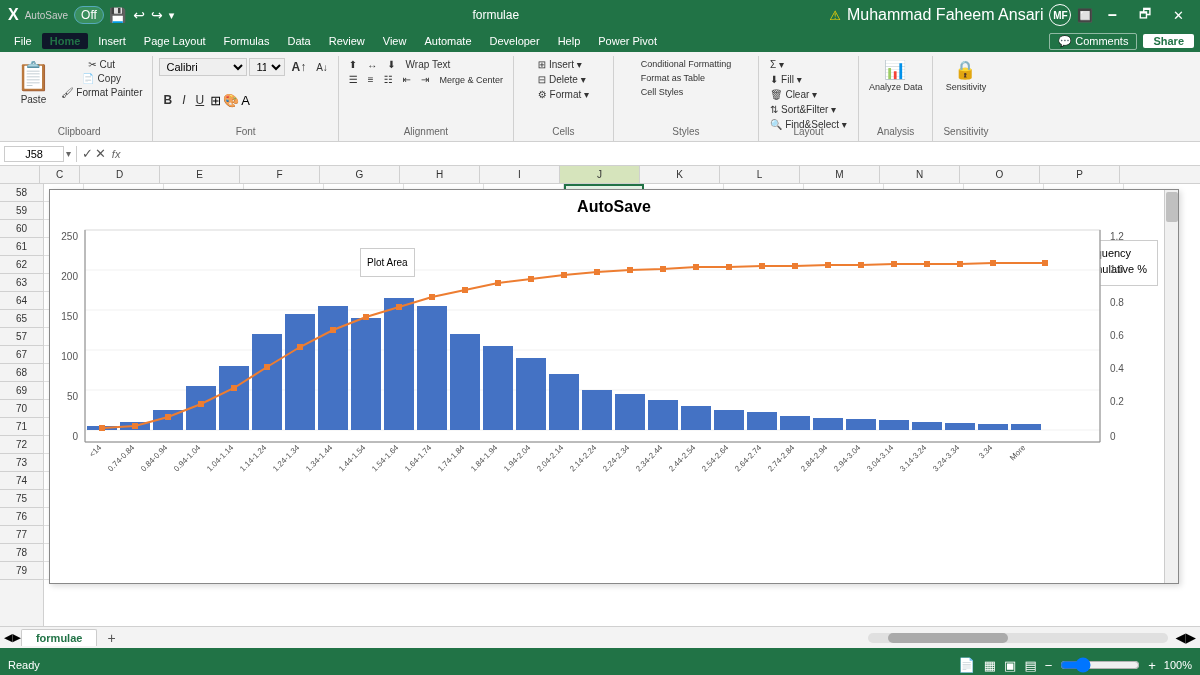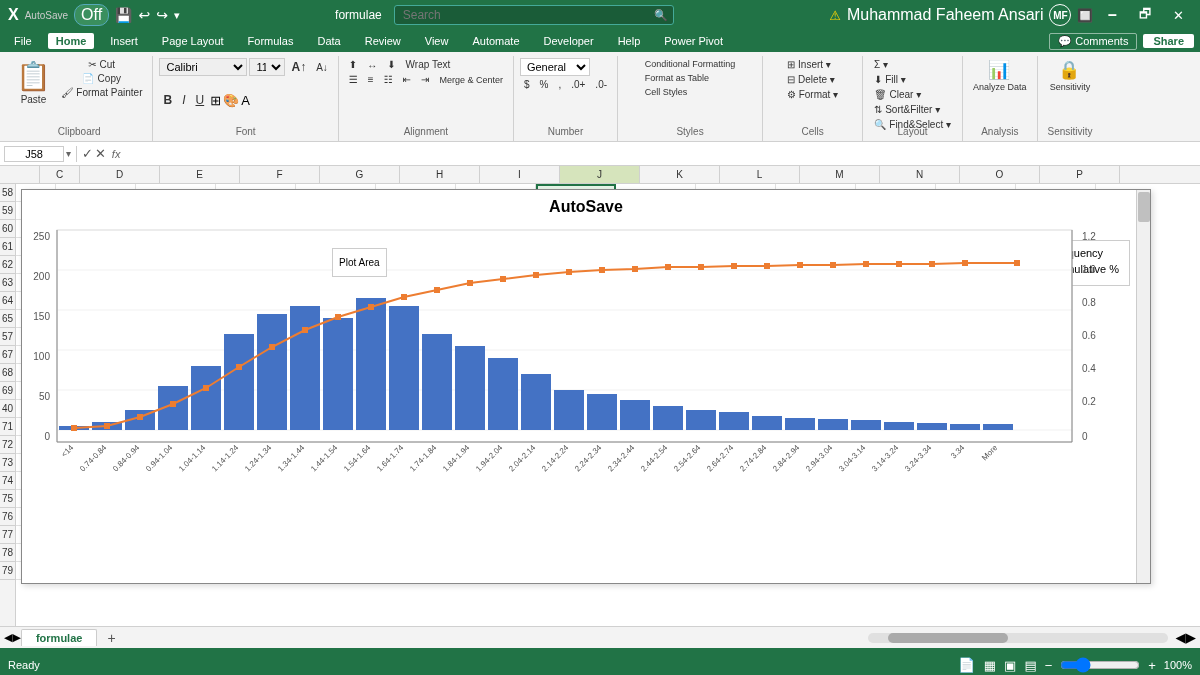--- a/index.html
+++ b/index.html
@@ -12,43 +12,43 @@
       display: flex;
       align-items: center;
       justify-content: space-between;
       padding: 0 8px;
       color: white;
     }
     .title-bar-left { display: flex; align-items: center; gap: 6px; font-size: 11px; }
     .title-bar-center { display: flex; align-items: center; gap: 0; flex: 1; justify-content: center; }
     .title-bar-right { display: flex; align-items: center; gap: 6px; }
     .autosave-label { font-size: 10px; color: #ccc; }
-    .autosave-toggle { background: #3a8f5e; border: 1px solid #5ab; border-radius: 10px; padding: 1px 6px; font-size: 16px; color: white; }
+    .autosave-toggle { background: #3a8f5e; border: 1px solid #5ab; border-radius: 10px; padding: 1px 6px; font-size: 12px; color: white; }
     .search-bar {
       background: #1a5c38;
       border: 1px solid #4a9; border-radius: 3px;
       padding: 2px 24px 2px 8px;
       color: white; font-size: 12px;
       width: 280px; position: relative;
     }
     .search-wrapper { position: relative; display: flex; align-items: center; }
     .search-icon-tb { position: absolute; right: 6px; color: #aed; font-size: 11px; }
     .title-btn { background: transparent; border: none; color: white; padding: 2px 8px; cursor: pointer; font-size: 13px; }
 
     
     .menu-bar {
       height: 22px;
       background: #217346;
       display: flex;
       align-items: center;
       padding: 0 6px;
-      gap: 8px;
+      gap: 2px;
     }
     .menu-item { color: white; padding: 2px 8px; font-size: 11px; cursor: pointer; border-radius: 2px; }
-    .menu-item.active-tab { background: #ffffff; color: #217346; font-weight: 600; }
+    .menu-item.active-tab { background: #0f172a; color: #217346; font-weight: 600; }
     .menu-right { margin-left: auto; display: flex; gap: 6px; align-items: center; }
     .comments-btn { background: transparent; border: 1px solid rgba(255,255,255,0.5); color: white; padding: 1px 8px; font-size: 11px; border-radius: 2px; cursor: pointer; }
     .share-btn { background: white; border: none; color: #217346; padding: 1px 10px; font-size: 11px; border-radius: 2px; cursor: pointer; font-weight: 600; }
 
     
     .ribbon {
       height: 90px;
       background: #f3f3f3;
       border-bottom: 1px solid #d0d0d0;
       display: flex;
@@ -112,21 +112,21 @@
       display: flex;
       background: #f3f3f3;
       border-bottom: 1px solid #d0d0d0;
       height: 18px;
       flex-shrink: 0;
     }
     .col-header-spacer { width: 40px; border-right: 1px solid #d0d0d0; flex-shrink: 0; }
     .col-header { text-align: center; font-size: 10px; color: #333; border-right: 1px solid #d0d0d0; display: flex; align-items: center; justify-content: center; flex-shrink: 0; }
 
     .sheet-content { display: flex; flex: 1; overflow: hidden; }
-    .row-headers { width: 16px; background: #f3f3f3; border-right: 1px solid #d0d0d0; flex-shrink: 0; }
+    .row-headers { width: 44px; background: #f3f3f3; border-right: 1px solid #d0d0d0; flex-shrink: 0; }
     .row-header { height: 18px; border-bottom: 1px solid #d0d0d0; display: flex; align-items: center; justify-content: center; font-size: 10px; color: #333; }
 
     .cells-area { flex: 1; overflow: hidden; position: relative; }
     .cell-row { display: flex; height: 18px; }
     .cell { border-right: 1px solid #e0e0e0; border-bottom: 1px solid #e0e0e0; height: 18px; display: flex; align-items: center; padding: 0 2px; font-size: 11px; flex-shrink: 0; overflow: hidden; white-space: nowrap; }
     .cell.selected { background: #e8f5e9; border: 1px solid #217346; }
     .legend-item { display: flex; align-items: center; gap: 6px; margin-bottom: 4px; }
     .legend-color { width: 18px; height: 12px; }
 
     
@@ -180,24 +180,20 @@
     <span style="font-size:16px;font-weight:bold;color:white;">X</span>
     <span class="autosave-label">AutoSave</span>
     <span class="autosave-toggle">Off</span>
     <span style="font-size:14px;">💾</span>
     <span style="font-size:14px;">↩</span>
     <span style="font-size:14px;">↪</span>
     <span style="font-size:11px;">▾</span>
   </div>
   <div class="title-bar-center">
     <span style="color:white;font-size:12px;margin-right:12px;">formulae</span>
-    <div class="search-wrapper">
-      <input class="search-bar" style="color: white;" placeholder="Search">
-      <span class="search-icon-tb">🔍</span>
-    </div>
   </div>
   <div class="title-bar-right">
     <span style="color:#ffd700;font-size:13px;">⚠</span>
     <span style="color:white;font-size:16px;text-align:right;">Muhammad Faheem Ansari</span>
     <span style="background:#217346;border:1px solid white;border-radius:50%;width:22px;height:22px;display:flex;align-items:center;justify-content:center;font-size:10px;color:white;font-weight:bold;">MF</span>
     <span style="font-size:13px;color:white;">🔲</span>
     <button class="title-btn">🗕</button>
     <button class="title-btn">🗗</button>
     <button class="title-btn close">✕</button>
   </div>
@@ -272,52 +268,37 @@
         <button class="small-btn">≡</button>
         <button class="small-btn">☷</button>
         <button class="small-btn">⇤</button>
         <button class="small-btn">⇥</button>
         <button class="small-btn" style="font-size:9px;white-space:nowrap;">Merge &amp; Center</button>
       </div>
     </div>
     <span class="ribbon-group-label">Alignment</span>
   </div>
 
-  <div class="ribbon-group" style="min-width:90px;">
-    <div class="ribbon-group-content" style="flex-direction:column;gap:2px;">
-      <select class="number-format-select">
-        <option>General</option>
-      </select>
-      <div class="ribbon-row">
-        <button class="small-btn">$</button>
-        <button class="small-btn">%</button>
-        <button class="small-btn">,</button>
-        <button class="small-btn">.0+</button>
-        <button class="small-btn">.0-</button>
-      </div>
-    </div>
-    <span class="ribbon-group-label">Number</span>
+
+  <div class="ribbon-group" style="min-width:100px;">
+    <div class="ribbon-group-content" style="flex-direction:column;gap:2px;align-items:flex-start;">
+      <button class="small-btn">⊞ Insert ▾</button>
+      <button class="small-btn">⊟ Delete ▾</button>
+      <button class="small-btn">⚙ Format ▾</button>
+    </div>
+    <span class="ribbon-group-label">Cells</span>
   </div>
 
   <div class="ribbon-group" style="min-width:145px;">
     <div class="ribbon-group-content" style="flex-direction:column;gap:2px;align-items:flex-start;">
       <button class="small-btn" style="white-space:nowrap;font-size:9px;">Conditional Formatting</button>
       <button class="small-btn" style="white-space:nowrap;font-size:9px;">Format as Table</button>
       <button class="small-btn" style="white-space:nowrap;font-size:9px;">Cell Styles</button>
     </div>
     <span class="ribbon-group-label">Styles</span>
-  </div>
-
-  <div class="ribbon-group" style="min-width:100px;">
-    <div class="ribbon-group-content" style="flex-direction:column;gap:2px;align-items:flex-start;">
-      <button class="small-btn">⊞ Insert ▾</button>
-      <button class="small-btn">⊟ Delete ▾</button>
-      <button class="small-btn">⚙ Format ▾</button>
-    </div>
-    <span class="ribbon-group-label">Cells</span>
   </div>
 
   <div class="ribbon-group" style="min-width:100px;">
     <div class="ribbon-group-content" style="flex-direction:column;gap:2px;">
       <button class="small-btn">Σ ▾</button>
       <button class="small-btn">⬇ Fill ▾</button>
       <button class="small-btn">🗑 Clear ▾</button>
       <button class="small-btn">⇅ Sort&amp;Filter ▾</button>
       <button class="small-btn">🔍 Find&amp;Select ▾</button>
     </div>
@@ -383,21 +364,21 @@
       <div class="row-header">60</div>
       <div class="row-header">61</div>
       <div class="row-header">62</div>
       <div class="row-header">63</div>
       <div class="row-header">64</div>
       <div class="row-header">65</div>
       <div class="row-header">57</div>
       <div class="row-header">67</div>
       <div class="row-header">68</div>
       <div class="row-header">69</div>
-      <div class="row-header">40</div>
+      <div class="row-header">70</div>
       <div class="row-header">71</div>
       <div class="row-header">72</div>
       <div class="row-header">73</div>
       <div class="row-header">74</div>
       <div class="row-header">75</div>
       <div class="row-header">76</div>
       <div class="row-header">77</div>
       <div class="row-header">78</div>
       <div class="row-header">79</div>
     </div>

